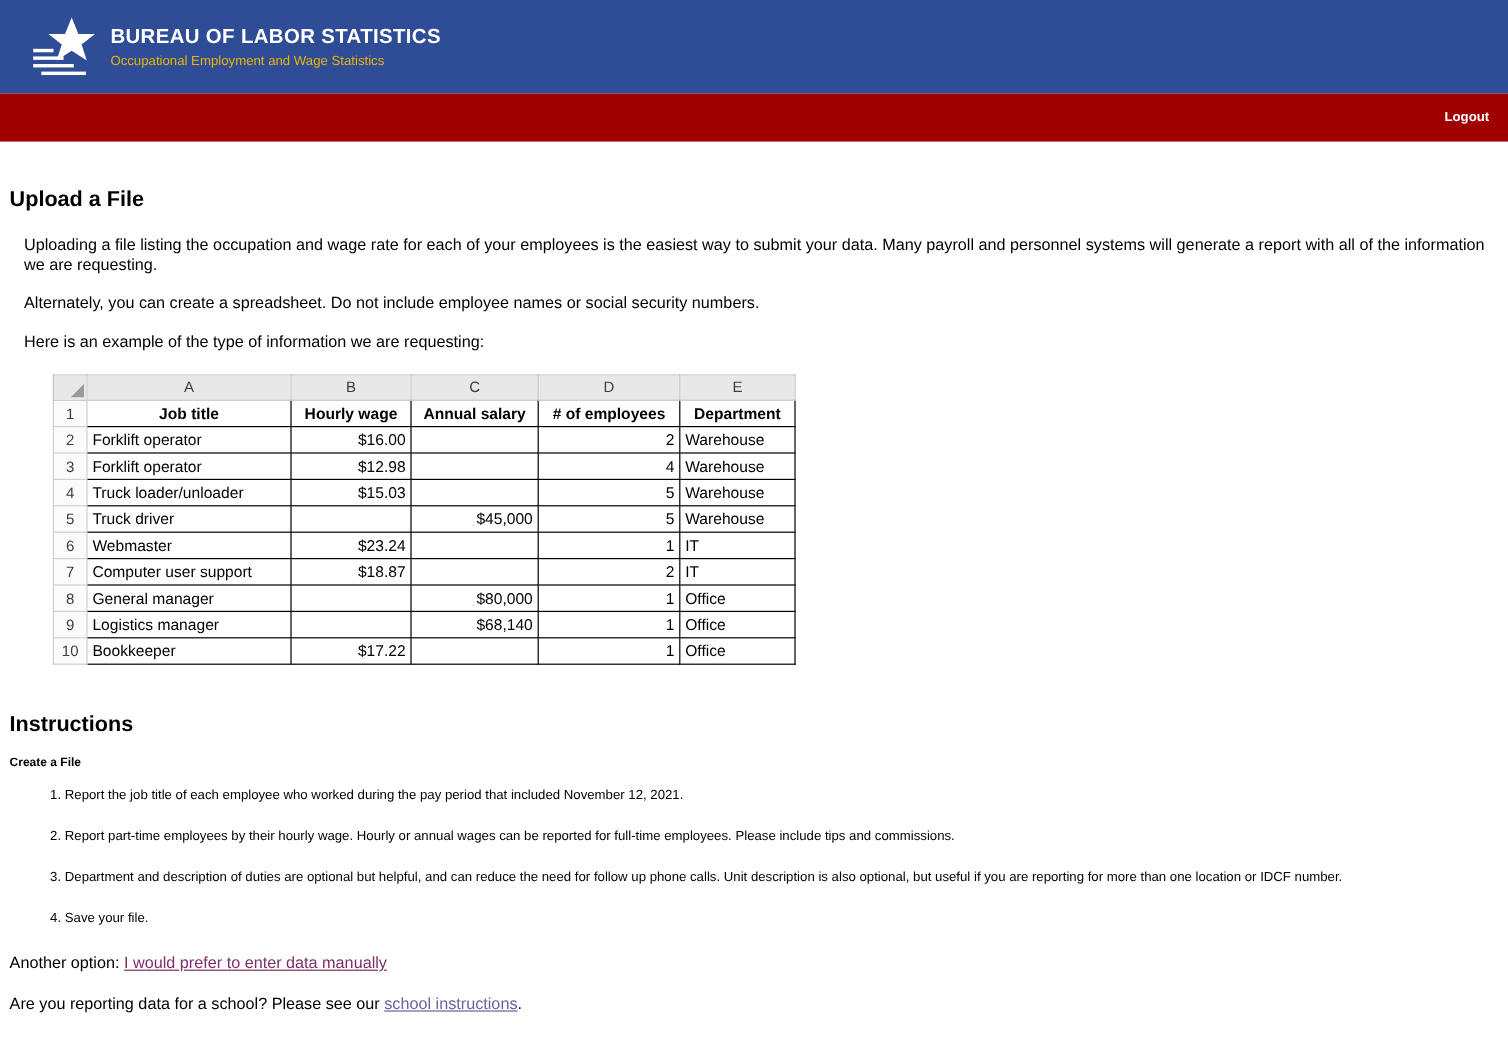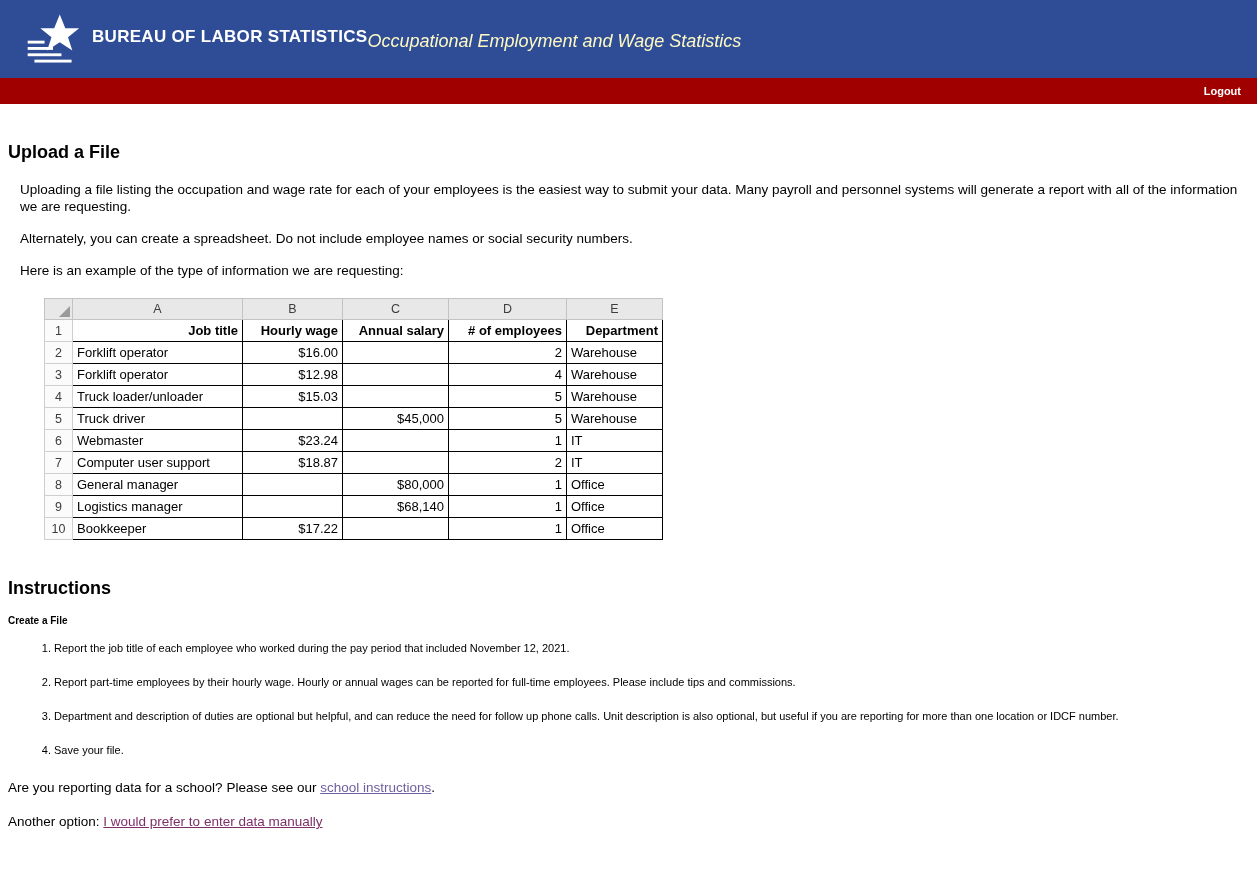--- a/index.html
+++ b/index.html
@@ -13,27 +13,27 @@
   
   .top-header {
     height:78px;
     background:#2f4d96;
     display:flex;
     align-items:center;
     padding-left:26px;
   }
   .logo-box { width:54px; height:56px; margin-right:12px; flex:0 0 auto; }
   .logo-box svg { width:100%; height:100%; }
-  .header-titles { display:flex; flex-direction:row; }
+  .header-titles { display:flex; flex-direction:column; }
   .header-title { color:#fff; font-weight:bold; font-size:17px; letter-spacing:.3px; }
-  .header-subtitle { color:#fef9c3; font-size:18px; margin-top:4px;font-style:italic; }
+  .header-subtitle { color:#eab308; font-size:11px; margin-top:4px; }
 
   
   .red-bar {
-    height:26px;
+    height:40px;
     background:#a00000;
     display:flex;
     align-items:center;
     justify-content:flex-end;
     padding-right:16px;
   }
   .logout-link { color:#fff; font-size:11px; font-weight:bold; text-decoration:none; cursor:pointer; }
 
   
   main { padding:38px 14px 26px 8px; }
@@ -69,21 +69,21 @@
     text-align:center;
     font-size:12.5px;
     padding:0 3px;
   }
   .cell {
     border:1px solid #000;
     background:#fff;
     height:22px;
     padding:1px 4px;
   }
-  tr.hdr .cell { font-weight:bold; text-align:right; }
+  tr.hdr .cell { font-weight:bold; text-align:center; }
   .al { text-align:left; }
   .ar { text-align:right; }
 
   
   h2.instructions-title { font-size:18px; font-weight:bold; margin:6px 0 16px 0; }
   h3.create-title { font-size:10px; font-weight:bold; margin:0 0 14px 0; }
   .download-row { margin:0 0 18px 32px; font-size:13.5px; }
   .download-row a { color:#1a1ab0; font-weight:bold; text-decoration:underline; cursor:pointer; }
   ol.steps { margin:0 0 20px 0; padding-left:46px; font-size:11px; }
   ol.steps li { margin-bottom:17px; line-height:17px; max-width:1190px; }
@@ -233,16 +233,16 @@
   <h3 class="create-title">Create a File</h3>
 
 
   <ol class="steps">
     <li>Report the job title of each employee who worked during the pay period that included November 12, 2021.</li>
     <li>Report part-time employees by their hourly wage. Hourly or annual wages can be reported for full-time employees. Please include tips and commissions.</li>
     <li>Department and description of duties are optional but helpful, and can reduce the need for follow up phone calls. Unit description is also optional, but useful if you are reporting for more than one location or IDCF number.</li>
     <li>Save your file.</li>
   </ol>
 
+  <p class="note"><span>Another option: </span><a class="manual-link" href="#">I would prefer to enter data manually</a></p>
+
   <p class="note"><span>Are you reporting data for a school? Please see our </span><a class="school-link" href="#">school instructions</a><span>.</span></p>
-
-  <p class="note"><span>Another option: </span><a class="manual-link" href="#">I would prefer to enter data manually</a></p>
 </main>
 
 </body></html>

